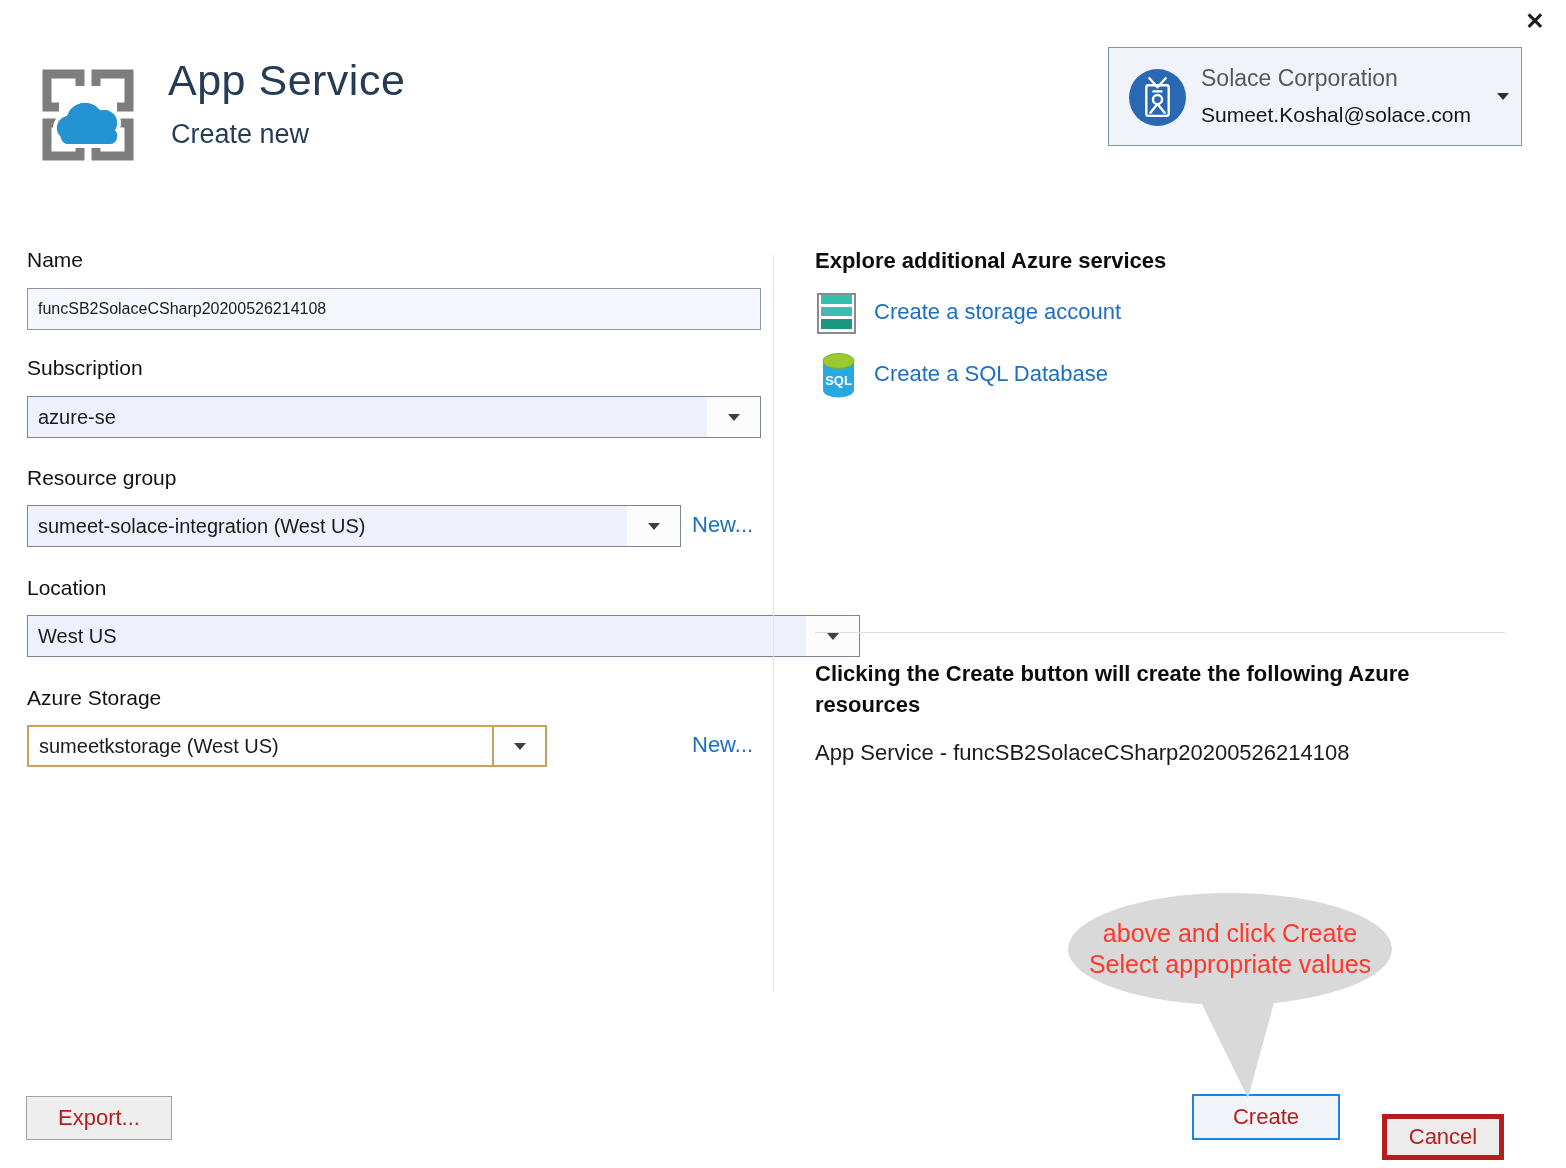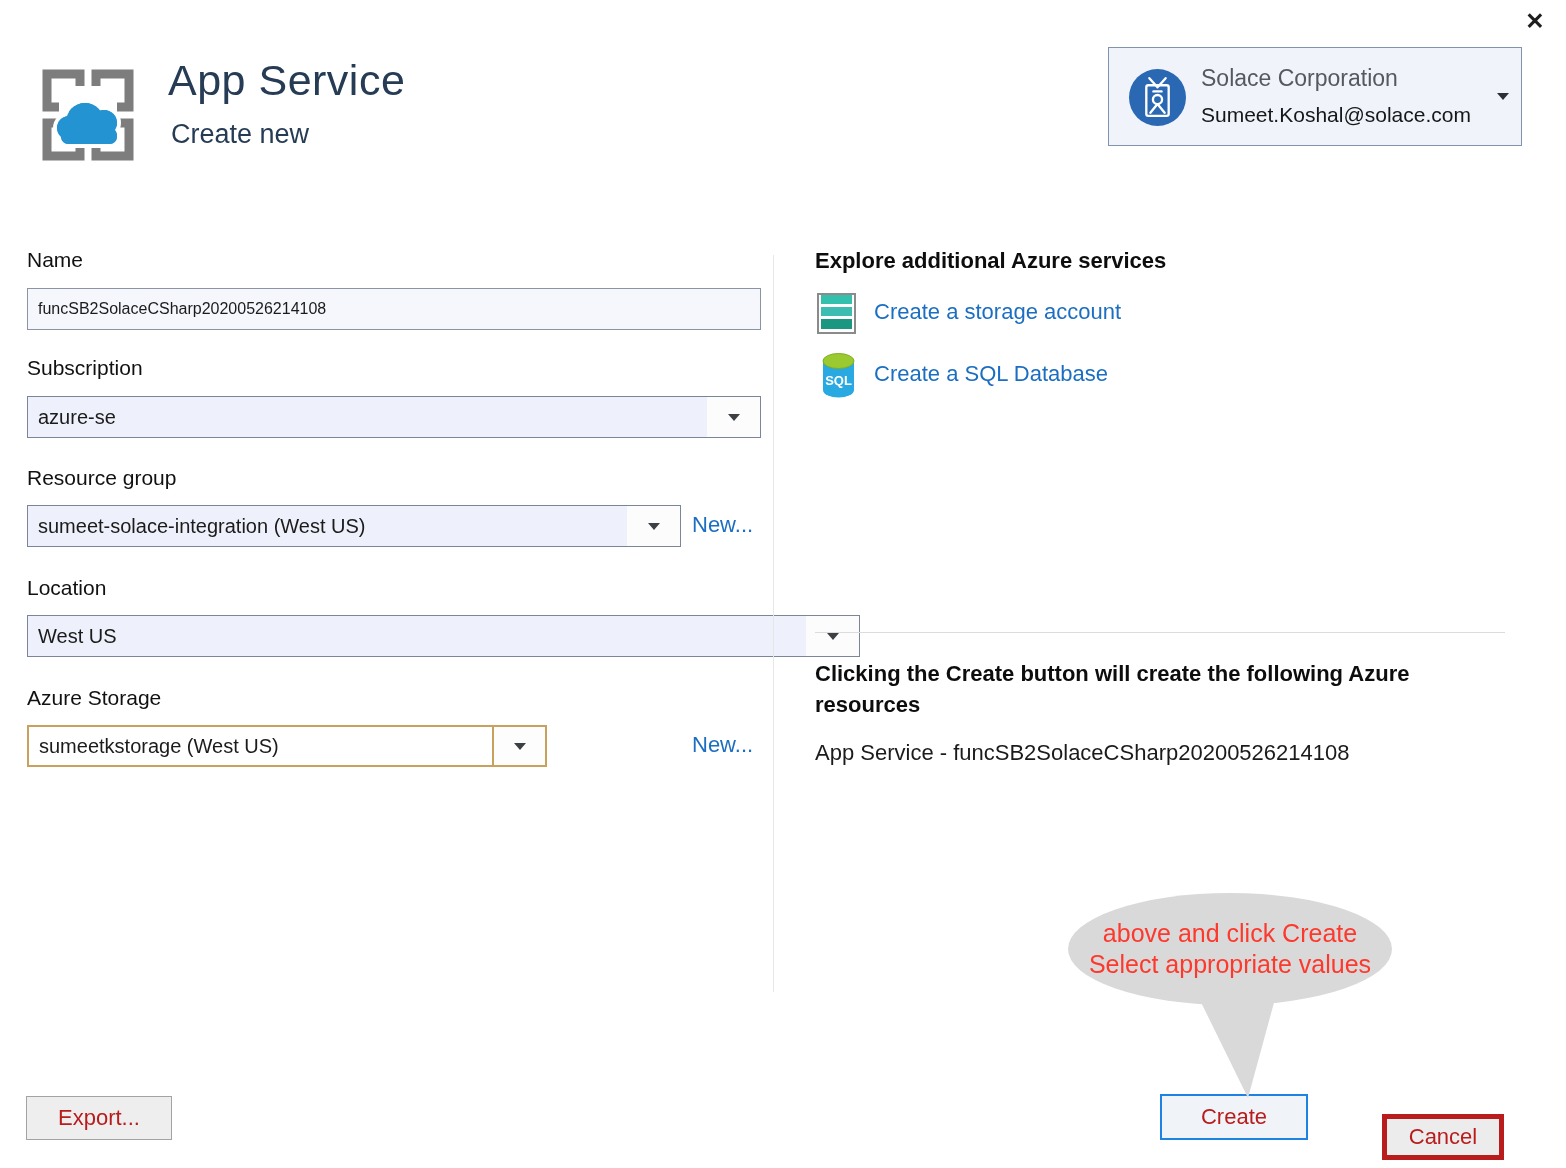--- a/index.html
+++ b/index.html
@@ -65,21 +65,21 @@
   
   .callout-ellipse{position:absolute;left:1068px;top:893px;width:324px;height:112px;border-radius:50%;
     background:var(--callout-gray);display:flex;flex-direction:column;align-items:center;justify-content:center;
     z-index:6;font-family:"Liberation Sans",sans-serif;}
   .callout-line{font-size:25px;color:var(--callout-red);line-height:31px;white-space:nowrap;}
   .callout-tail{position:absolute;left:1194px;top:988px;z-index:5;}
 
   
   .btn{position:absolute;font-family:"Liberation Sans",sans-serif;font-size:22px;color:#b91c1c;cursor:pointer;}
   .btn-export{left:26px;top:1096px;width:146px;height:44px;background:#eeeeee;border:1px solid #a3a3a3;}
-  .btn-create{left:1160px;top:1094px;width:148px;height:46px;background:#f0f3f7;border:2px solid var(--accent-blue);}
+  .btn-create{left:1192px;top:1094px;width:148px;height:46px;background:#f0f3f7;border:2px solid var(--accent-blue);}
   .btn-cancel{left:1382px;top:1114px;width:122px;height:46px;background:#ececec;border:5px solid #b91c1c;}
 </style>
 </head>
 <body>
 
 <div class="dialog">
 
   <div class="close-btn">✕</div>
 
   <svg class="logo" viewBox="0 0 110 110">

